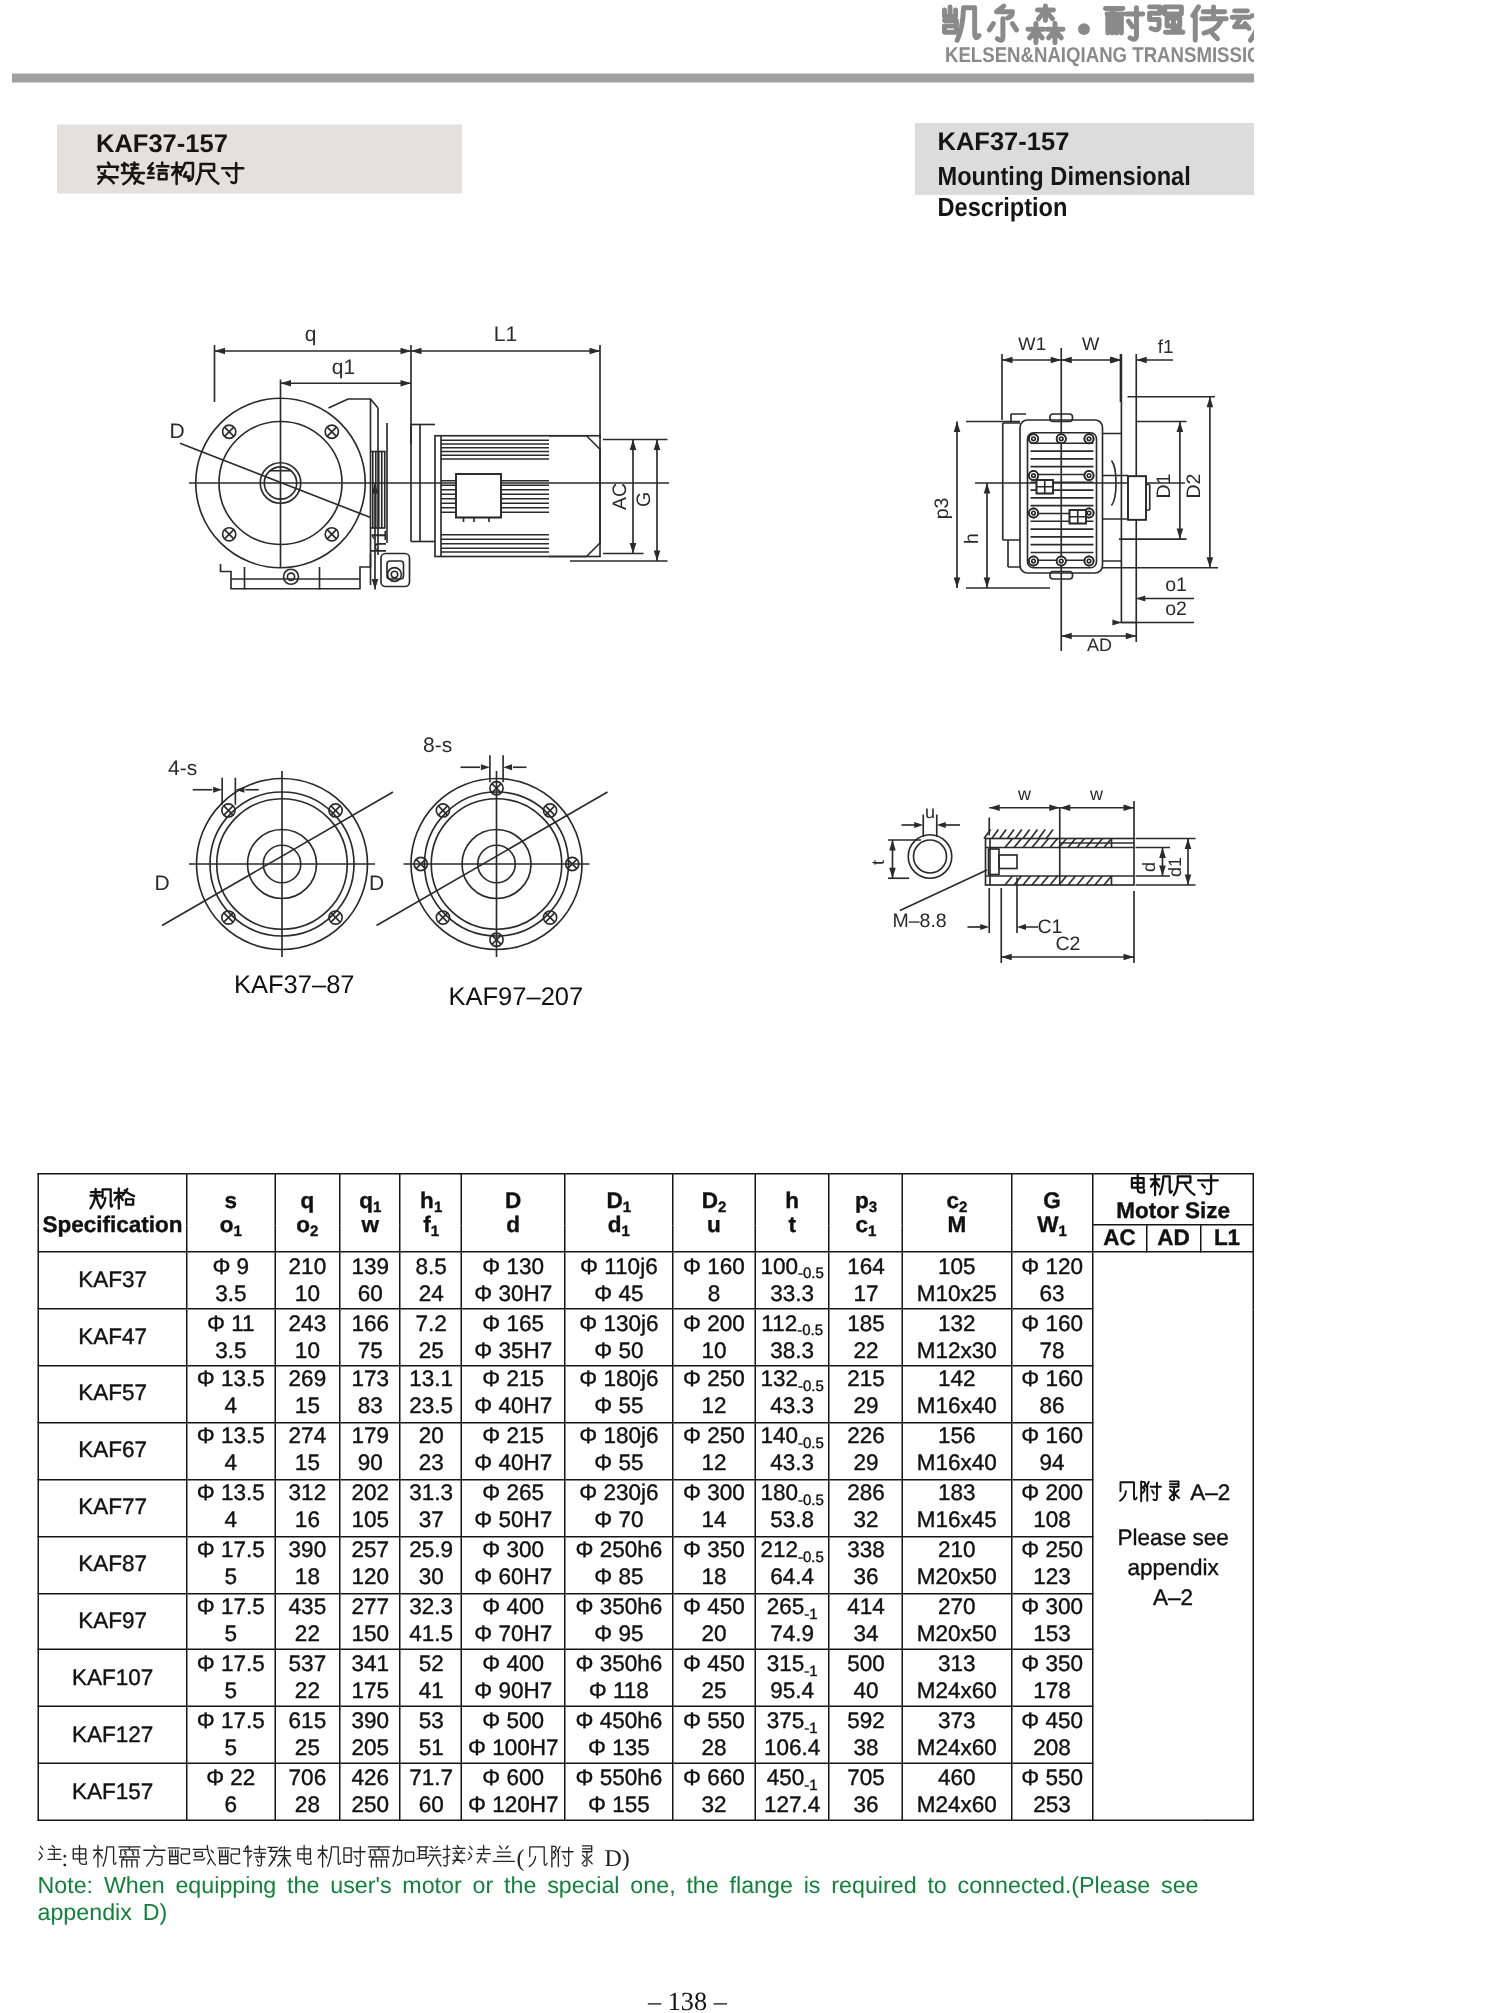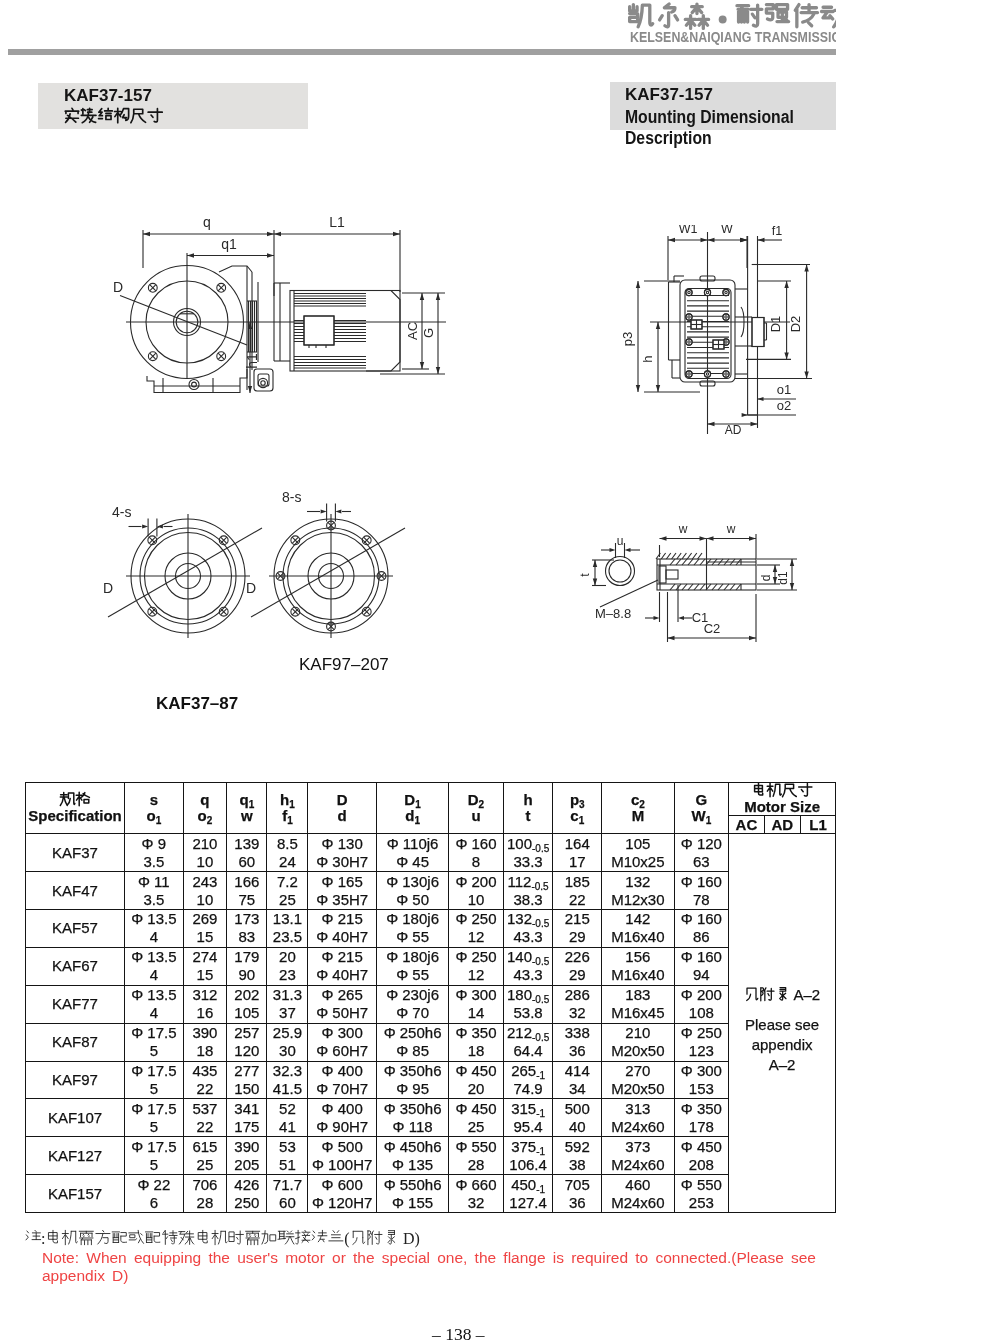--- a/index.html
+++ b/index.html
@@ -579,21 +579,21 @@
         <line x1="186" y1="89" x2="186" y2="137"></line>
         <line x1="97.5" y1="133" x2="186" y2="133"></line>
         <path d="M97.5 133 L104.5 130.8 L104.5 135.2 Z" fill="#2a2a2a" stroke="none"></path>
         <path d="M186 133 L179 135.2 L179 130.8 Z" fill="#2a2a2a" stroke="none"></path>
         <text x="142" y="128" font-size="13" text-anchor="middle" fill="#2a2a2a" font-family="Liberation Sans,sans-serif" stroke="none">C2</text>
         <line x1="30" y1="102" x2="88" y2="75"></line>
         <text x="25" y="113" font-size="13" text-anchor="start" fill="#2a2a2a" font-family="Liberation Sans,sans-serif" stroke="none">M–8.8</text>
       </g>
     </svg>
 
-<div class="abs" style="left:156px;top:694px;font-size:17px;color:#111;font-weight:bold;">KAF37–87</div>
+<div class="abs" style="left:156px;top:647px;font-size:17px;color:#111;">KAF37–87</div>
 
 <div class="abs" style="left:299px;top:655px;font-size:17px;color:#111;">KAF97–207</div>
 
 <div class="abs" style="left:25px;top:782px;">
       <table class="spec">
         <colgroup>
           <col style="width:100px">
           <col style="width:64px">
           <col style="width:47px">
           <col style="width:43px">
@@ -822,16 +822,16 @@
           <use href="#g-lan2" x="1768" width="100" height="100"></use>
         </g>
       </svg><span class="ser">(</span><svg class="cnrun " width="49.28" height="16" viewBox="0 0 308 100" style="overflow:visible">
         <g fill="none" stroke="#222" stroke-width="5.5" stroke-linecap="round" stroke-linejoin="round">
           <use href="#g-jian4" x="0" width="100" height="100"></use>
           <use href="#g-fu4" x="104" width="100" height="100"></use>
           <use href="#g-lu4" x="208" width="100" height="100"></use>
         </g>
       </svg><span class="ser">&nbsp;D)</span></div>
 
-<div class="abs" style="left:42px;top:1249px;font-size:15.5px;color:#ef4444;word-spacing:2.9px;">Note: When equipping the user's motor or the special one, the flange is required to connected.(Please see appendix D)</div>
+<div class="abs" style="left:25px;top:1249px;font-size:15.5px;color:#15803d;word-spacing:2.9px;">Note: When equipping the user's motor or the special one, the flange is required to connected.(Please see appendix D)</div>
 
 <div class="abs" style="left:432px;top:1324px;font-size:17.5px;color:#111;font-family:'Liberation Serif',serif;">– 138 –</div>
 
 </div>
 </body></html>

